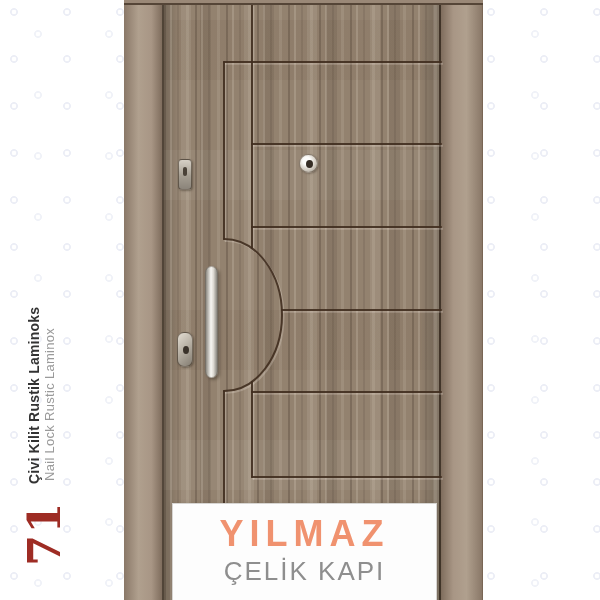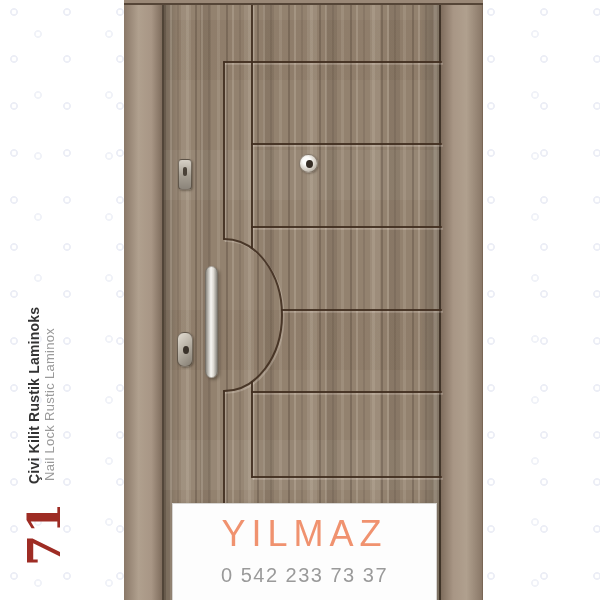--- a/index.html
+++ b/index.html
@@ -75,21 +75,21 @@
       border:1px solid rgba(52,40,28,.55);box-sizing:border-box;
       box-shadow:1px 1px 2px rgba(30,20,12,.35);}
   .cylinder::after{content:"";position:absolute;left:5px;top:13px;width:6px;height:8px;border-radius:50%;
       background:#3a322a;}
 
   
   .plate{position:absolute;left:172px;top:503px;width:265px;height:120px;box-sizing:border-box;
       background:#fdfdfd;border:1px solid #d7d5d2;
       box-shadow:0 1px 4px rgba(60,50,40,.25);
       text-align:center;}
-  .brand{margin-top:9px;font-size:36px;font-weight:400;color:#f0926f;letter-spacing:6px;line-height:42px;}
+  .brand{margin-top:9px;font-size:36px;font-weight:700;color:#f0926f;letter-spacing:6px;line-height:42px;}
   .plate-sub{font-size:26px;color:#8e8e8e;letter-spacing:2px;line-height:33px;}
   .plate-phone{font-size:20px;color:#9a9a9a;letter-spacing:1.5px;line-height:24px;margin-top:8px;}
 </style>
 </head>
 <body>
 
 <div class="rot title-tr">Çivi Kilit Rustik Laminoks</div>
 <div class="rot title-en">Nail Lock Rustic Laminox</div>
 <div class="rot prod-num">71</div>
 
@@ -132,14 +132,15 @@
 
     <div class="bell"></div>
     <div class="peephole"></div>
     <div class="handle"></div>
     <div class="cylinder"></div>
   </div>
 </div>
 
 <div class="plate">
   <div class="brand">YILMAZ</div>
+  <div class="plate-sub">ÇELİK KAPI</div>
   <div class="plate-phone">0 542 233 73 37</div>
 </div>
 
 </body></html>

